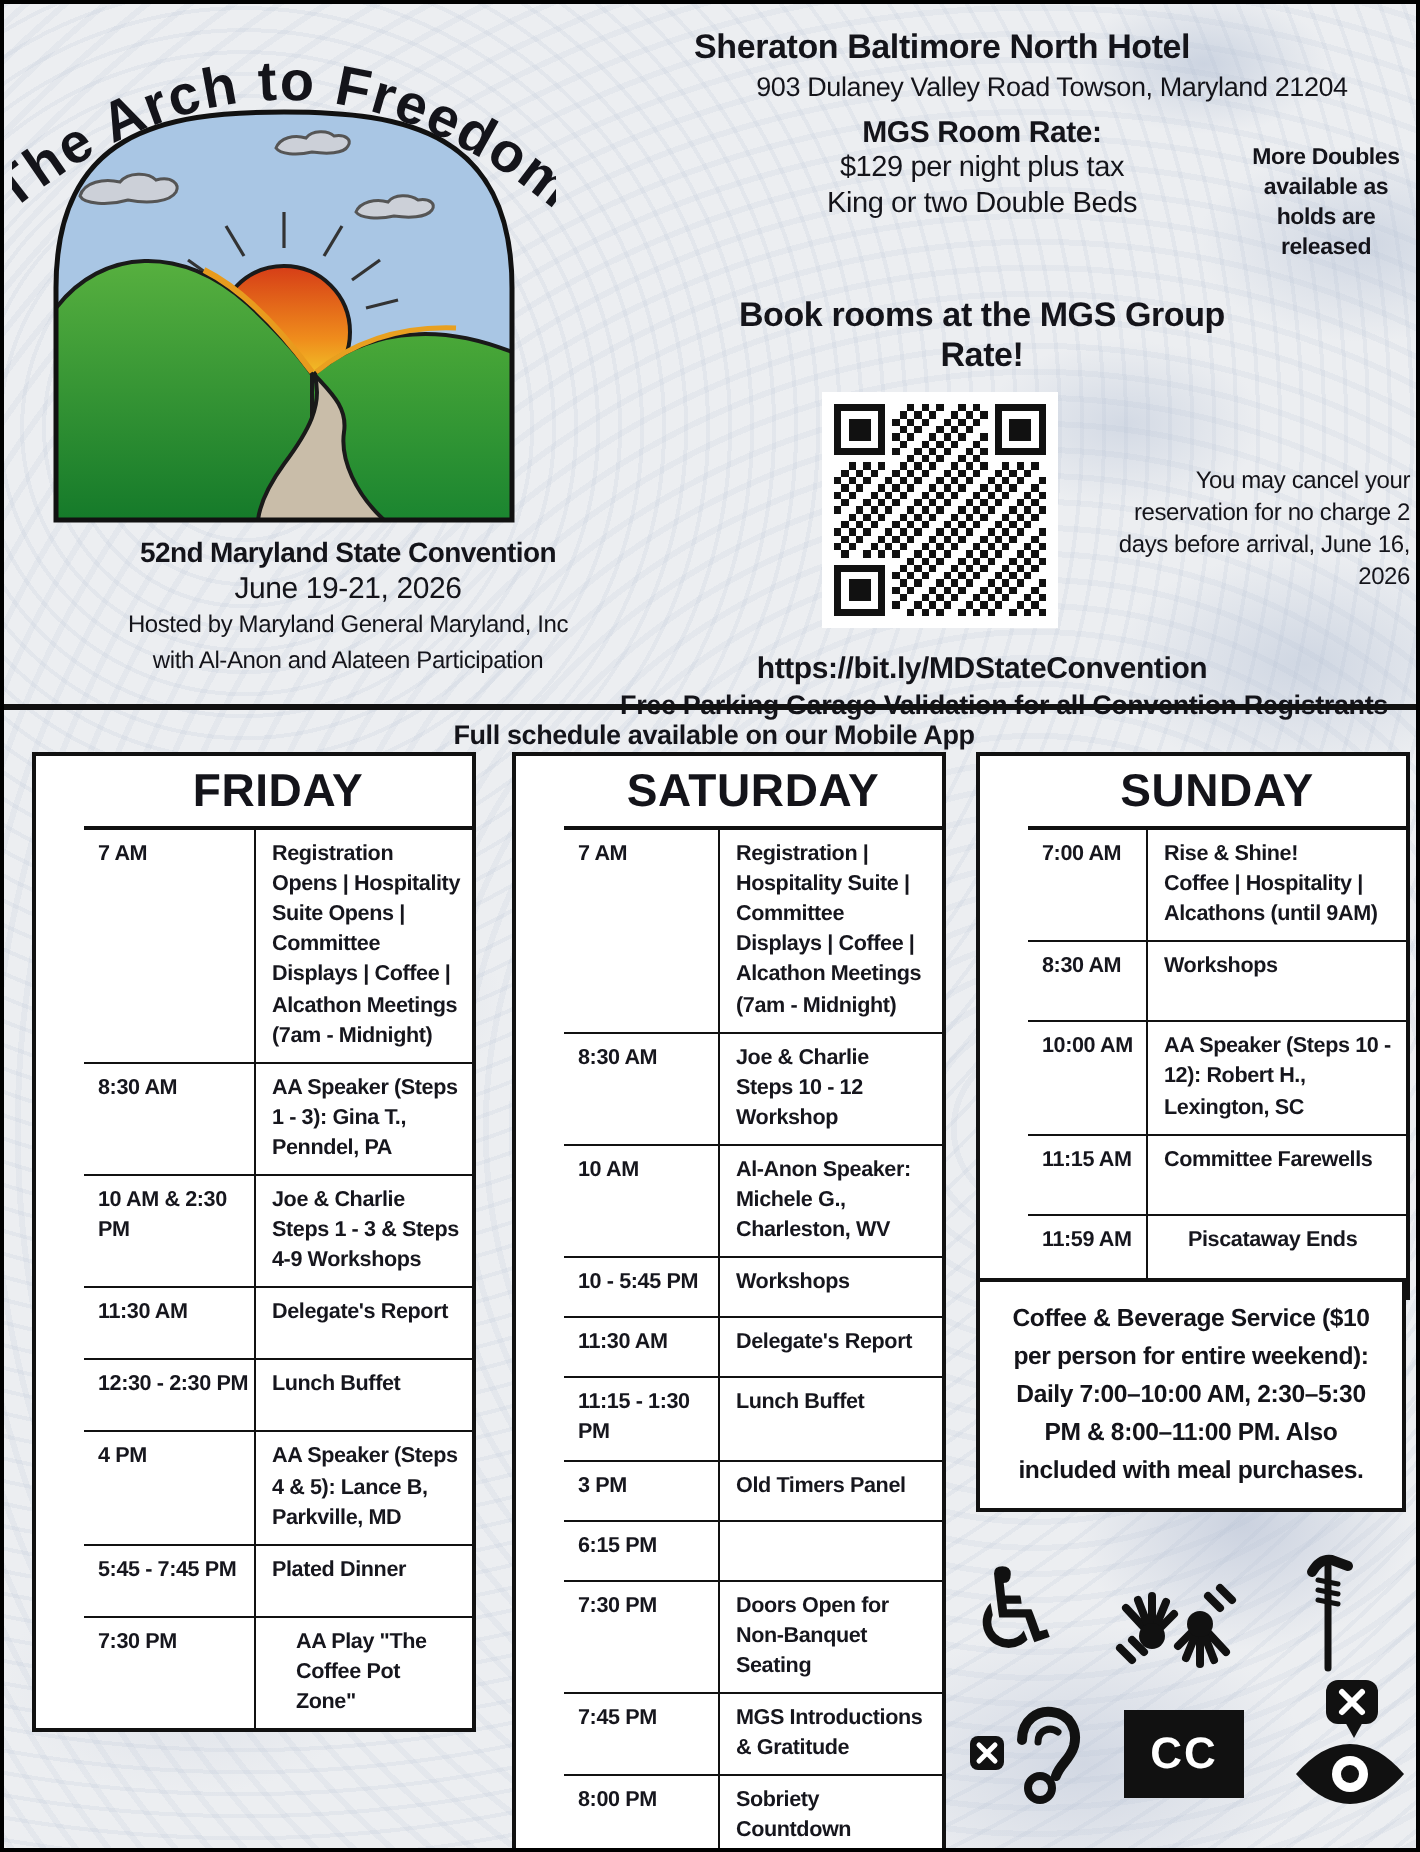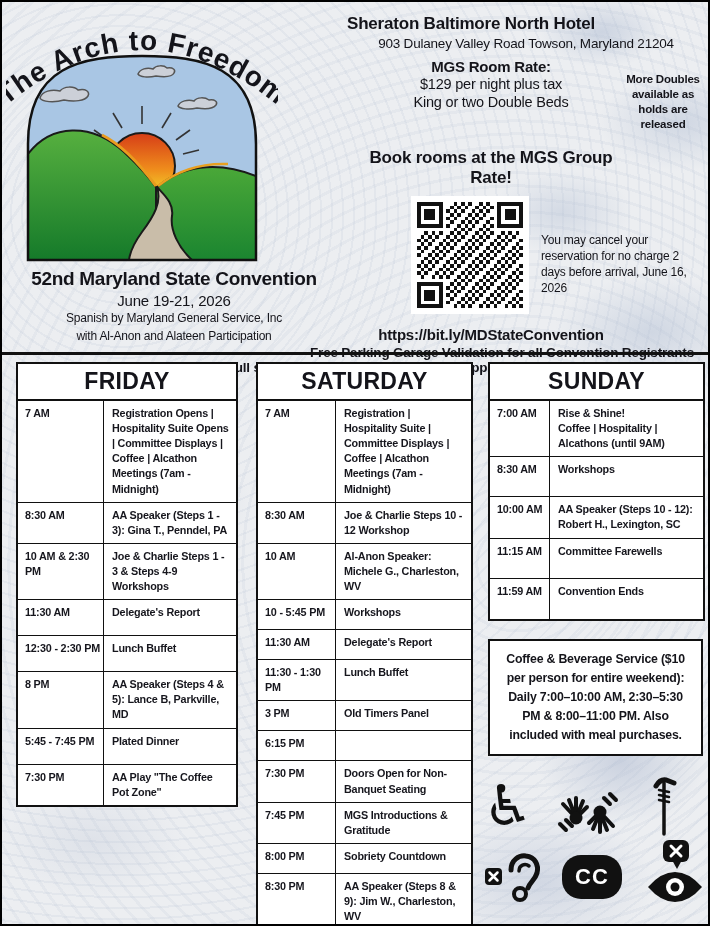--- a/index.html
+++ b/index.html
@@ -17,64 +17,64 @@
       radial-gradient(100px 60px at 560px 210px, rgba(165,180,205,.35), transparent 70%),
       radial-gradient(140px 80px at 650px 330px, rgba(165,180,205,.40), transparent 70%),
       radial-gradient(120px 90px at 620px 760px, rgba(170,182,206,.50), transparent 70%),
       radial-gradient(160px 100px at 540px 880px, rgba(170,182,206,.40), transparent 70%),
       radial-gradient(100px 70px at 180px 500px, rgba(190,198,214,.30), transparent 70%),
       radial-gradient(130px 80px at 90px 840px, rgba(190,198,214,.30), transparent 70%);
   }
   .abs{position:absolute;}
   .arch-svg{left:4px;top:2px;width:272px;height:262px;}
   .conv-block{left:0;top:266px;width:344px;text-align:center;}
-  .conv-title{font-size:19px;font-weight:bold;letter-spacing:-0.3px;}
+  .conv-title{font-size:14px;font-weight:bold;letter-spacing:-0.3px;}
   .conv-dates{font-size:15px;margin-top:2px;}
   .conv-host{font-size:12px;line-height:1.3;margin-top:2px;}
   .right-col{left:345px;top:12px;width:358px;}
   .hotel-name{font-size:17px;font-weight:bold;text-align:left;}
   .hotel-address{font-size:13.5px;text-align:center;margin-top:2px;}
   .rate-row{display:flex;margin-top:7px;}
   .rate-main{width:260px;margin-left:14px;text-align:center;flex:none;}
   .rate-heading{font-size:15px;font-weight:bold;}
   .rate-line{font-size:14.5px;line-height:1.25;}
   .doubles-note{width:132px;font-size:11.5px;font-weight:bold;text-align:center;align-self:center;margin-top:14px;line-height:1.3;}
   .book-heading{width:280px;margin-left:4px;margin-top:16px;font-size:17px;font-weight:bold;text-align:center;}
   .qr-row{display:flex;margin-top:8px;}
   .qr-box{margin-left:64px;background:#fff;padding:6px;width:118px;height:118px;flex:none;}
   .qr-box svg{width:106px;height:106px;display:block;}
-  .cancel-note{width:170px;margin-left:12px;margin-top:36px;font-size:12px;text-align:left;line-height:1.35;}
+  .cancel-note{width:170px;margin-left:12px;margin-top:36px;font-size:12px;text-align:right;line-height:1.35;}
   .booking-url{width:288px;margin-top:12px;font-size:15px;font-weight:bold;text-align:center;}
   .parking-note{width:420px;margin-left:-55px;margin-top:2px;font-size:13.5px;font-weight:bold;text-align:center;}
   .divider{left:0;top:350px;width:710px;height:2.5px;background:#111;}
   .mobile-note{left:0;top:358px;width:710px;text-align:center;font-size:13.5px;font-weight:bold;}
-  .table{background:#fff;border:2px solid #111;position:absolute;top:360px;}
+  .table{background:#fff;border:2px solid #111;position:absolute;top:374px;padding-left:24px;}
   .table.friday{left:14px;width:222px;}
   .table.saturday{left:254px;width:217px;}
   .table.sunday{left:486px;width:217px;}
   .thead{font-size:23px;font-weight:bold;letter-spacing:.3px;text-align:center;padding:4px 0 4px;border-bottom:2px solid #111;}
   .trow{display:flex;border-bottom:1.5px solid #111;}
-  .trow:last-child{border-bottom:none;}
+  .trow:last-child{border-bottom:none;gap:12px;}
   .friday .trow{min-height:36px;}
   .saturday .trow{min-height:30px;}
   .sunday .trow{min-height:40px;}
   .tcell{font-size:10.8px;font-weight:bold;line-height:1.4;color:#16161d;letter-spacing:-0.2px;}
   .tcell.time{flex:none;padding:5px 3px 5px 7px;border-right:1.5px solid #111;}
   .friday .tcell.time{width:86px;}
   .saturday .tcell.time{width:78px;}
   .sunday .tcell.time{width:60px;}
   .tcell.event{flex:1;padding:5px 6px 5px 8px;white-space:pre-line;}
   .coffee-box{left:486px;top:637px;width:215px;background:#fff;border:2px solid #111;
     padding:9px 8px;font-size:12.3px;font-weight:bold;text-align:center;line-height:1.55;}
   .icon{color:#111;}
   .wheelchair{left:481px;top:776px;font-size:56px;line-height:1;font-family:"DejaVu Sans",sans-serif;}
   .sign{left:554px;top:784px;}
   .cane{left:650px;top:774px;}
   .ear{left:483px;top:850px;}
-  .cc-badge{left:560px;top:853px;width:60px;height:44px;background:#111;border-radius:19px;
+  .cc-badge{left:560px;top:853px;width:60px;height:44px;background:#111;border-radius:0;
     display:flex;align-items:center;justify-content:center;color:#fff;font-size:22px;font-weight:bold;letter-spacing:1px;}
   .eye{left:644px;top:838px;}
 </style>
 </head>
 <body>
 
 <div class="page">
 
   <svg class="abs arch-svg" viewBox="0 0 272 262">
     <defs>
@@ -121,21 +121,21 @@
     </g>
     <path d="M22,256 L22,140 C22,62 75,52 136,52 C197,52 250,62 250,140 L250,256 Z" fill="none" stroke="#111" stroke-width="2.5"></path>
     <text font-size="28" font-weight="bold" fill="#14141a" letter-spacing="1">
       <textPath href="#titleArc" startOffset="50%" text-anchor="middle">The Arch to Freedom</textPath>
     </text>
   </svg>
 
   <div class="abs conv-block">
     <div class="conv-title">52nd Maryland State Convention</div>
     <div class="conv-dates">June 19-21, 2026</div>
-    <div class="conv-host">Spanish by Maryland General Service, Inc</div>
+    <div class="conv-host">Hosted by Maryland General Maryland, Inc</div>
     <div class="conv-host">with Al-Anon and Alateen Participation</div>
   </div>
 
   <div class="abs right-col">
     <div class="hotel-name">Sheraton Baltimore North Hotel</div>
     <div class="hotel-address">903 Dulaney Valley Road Towson, Maryland 21204</div>
     <div class="rate-row">
       <div class="rate-main">
         <div class="rate-heading">MGS Room Rate:</div>
         <div class="rate-line">$129 per night plus tax</div>
@@ -462,21 +462,21 @@
         </div>
         <div class="trow">
           <div class="tcell time">11:30 AM</div>
           <div class="tcell event">Delegate's Report</div>
         </div>
         <div class="trow">
           <div class="tcell time">12:30 - 2:30 PM</div>
           <div class="tcell event">Lunch Buffet</div>
         </div>
         <div class="trow">
-          <div class="tcell time">8 PM</div>
+          <div class="tcell time">4 PM</div>
           <div class="tcell event">AA Speaker (Steps 4 &amp; 5): Lance B, Parkville, MD</div>
         </div>
         <div class="trow">
           <div class="tcell time">5:45 - 7:45 PM</div>
           <div class="tcell event">Plated Dinner</div>
         </div>
         <div class="trow">
           <div class="tcell time">7:30 PM</div>
           <div class="tcell event">AA Play "The Coffee Pot Zone"</div>
         </div>
@@ -499,21 +499,21 @@
         </div>
         <div class="trow">
           <div class="tcell time">10 - 5:45 PM</div>
           <div class="tcell event">Workshops</div>
         </div>
         <div class="trow">
           <div class="tcell time">11:30 AM</div>
           <div class="tcell event">Delegate's Report</div>
         </div>
         <div class="trow">
-          <div class="tcell time">11:30 - 1:30 PM</div>
+          <div class="tcell time">11:15 - 1:30 PM</div>
           <div class="tcell event">Lunch Buffet</div>
         </div>
         <div class="trow">
           <div class="tcell time">3 PM</div>
           <div class="tcell event">Old Timers Panel</div>
         </div>
         <div class="trow">
           <div class="tcell time">6:15 PM</div>
         </div>
         <div class="trow">
@@ -549,21 +549,21 @@
         <div class="trow">
           <div class="tcell time">10:00 AM</div>
           <div class="tcell event">AA Speaker (Steps 10 - 12): Robert H., Lexington, SC</div>
         </div>
         <div class="trow">
           <div class="tcell time">11:15 AM</div>
           <div class="tcell event">Committee Farewells</div>
         </div>
         <div class="trow">
           <div class="tcell time">11:59 AM</div>
-          <div class="tcell event">Convention Ends</div>
+          <div class="tcell event">Piscataway Ends</div>
         </div>
       </div>
   </div>
 
   <div class="abs coffee-box">Coffee &amp; Beverage Service ($10 per person for entire weekend): Daily 7:00–10:00 AM, 2:30–5:30 PM &amp; 8:00–11:00 PM. Also included with meal purchases.</div>
 
   <div class="abs icon wheelchair">♿</div>
 
   <svg class="abs icon sign" width="64" height="52" viewBox="0 0 64 52">
     <g stroke="#111" stroke-width="4" stroke-linecap="round" fill="none">

